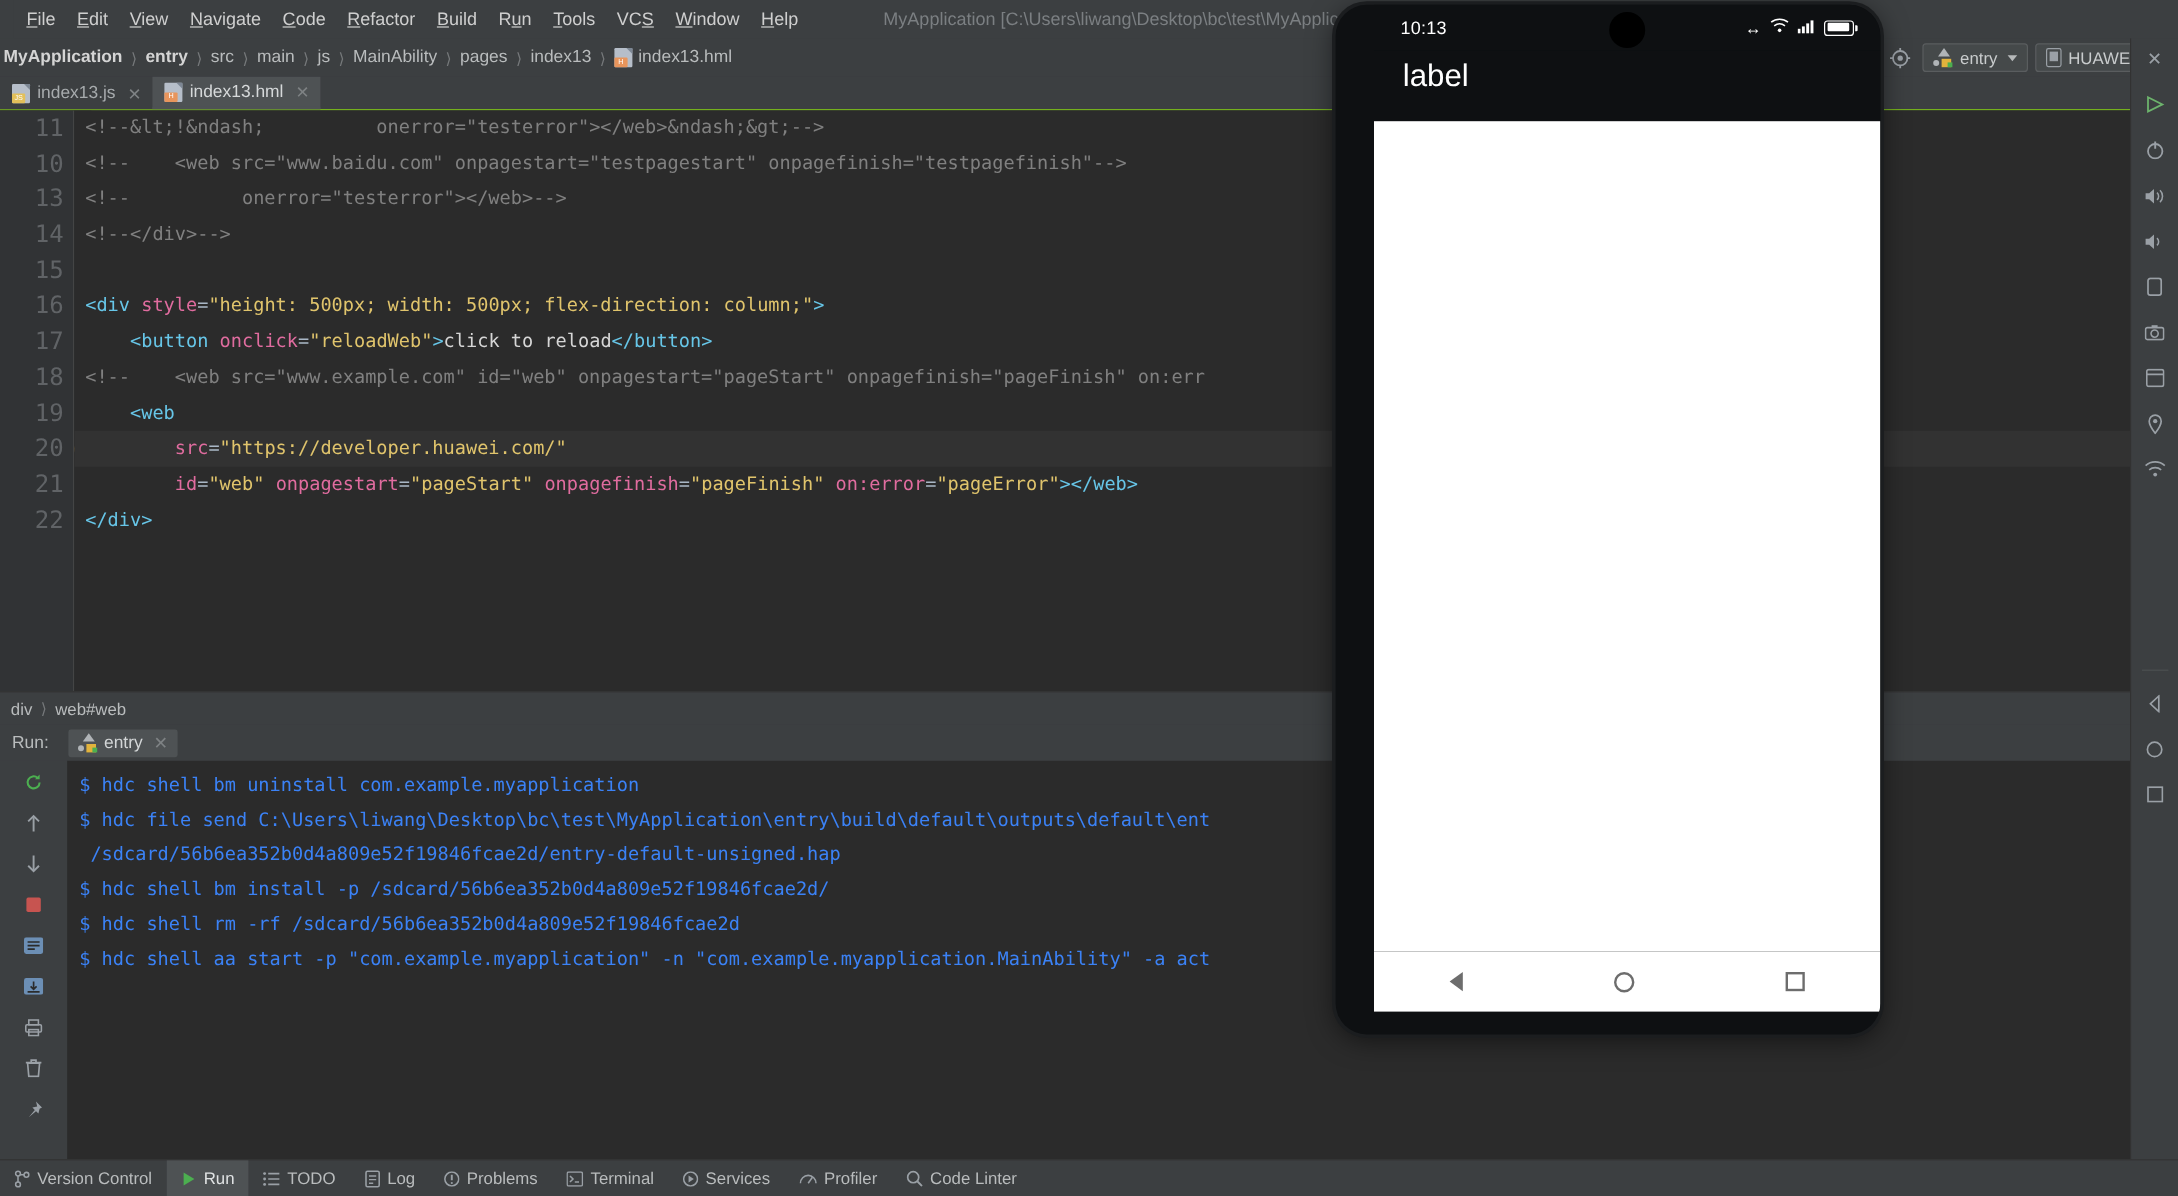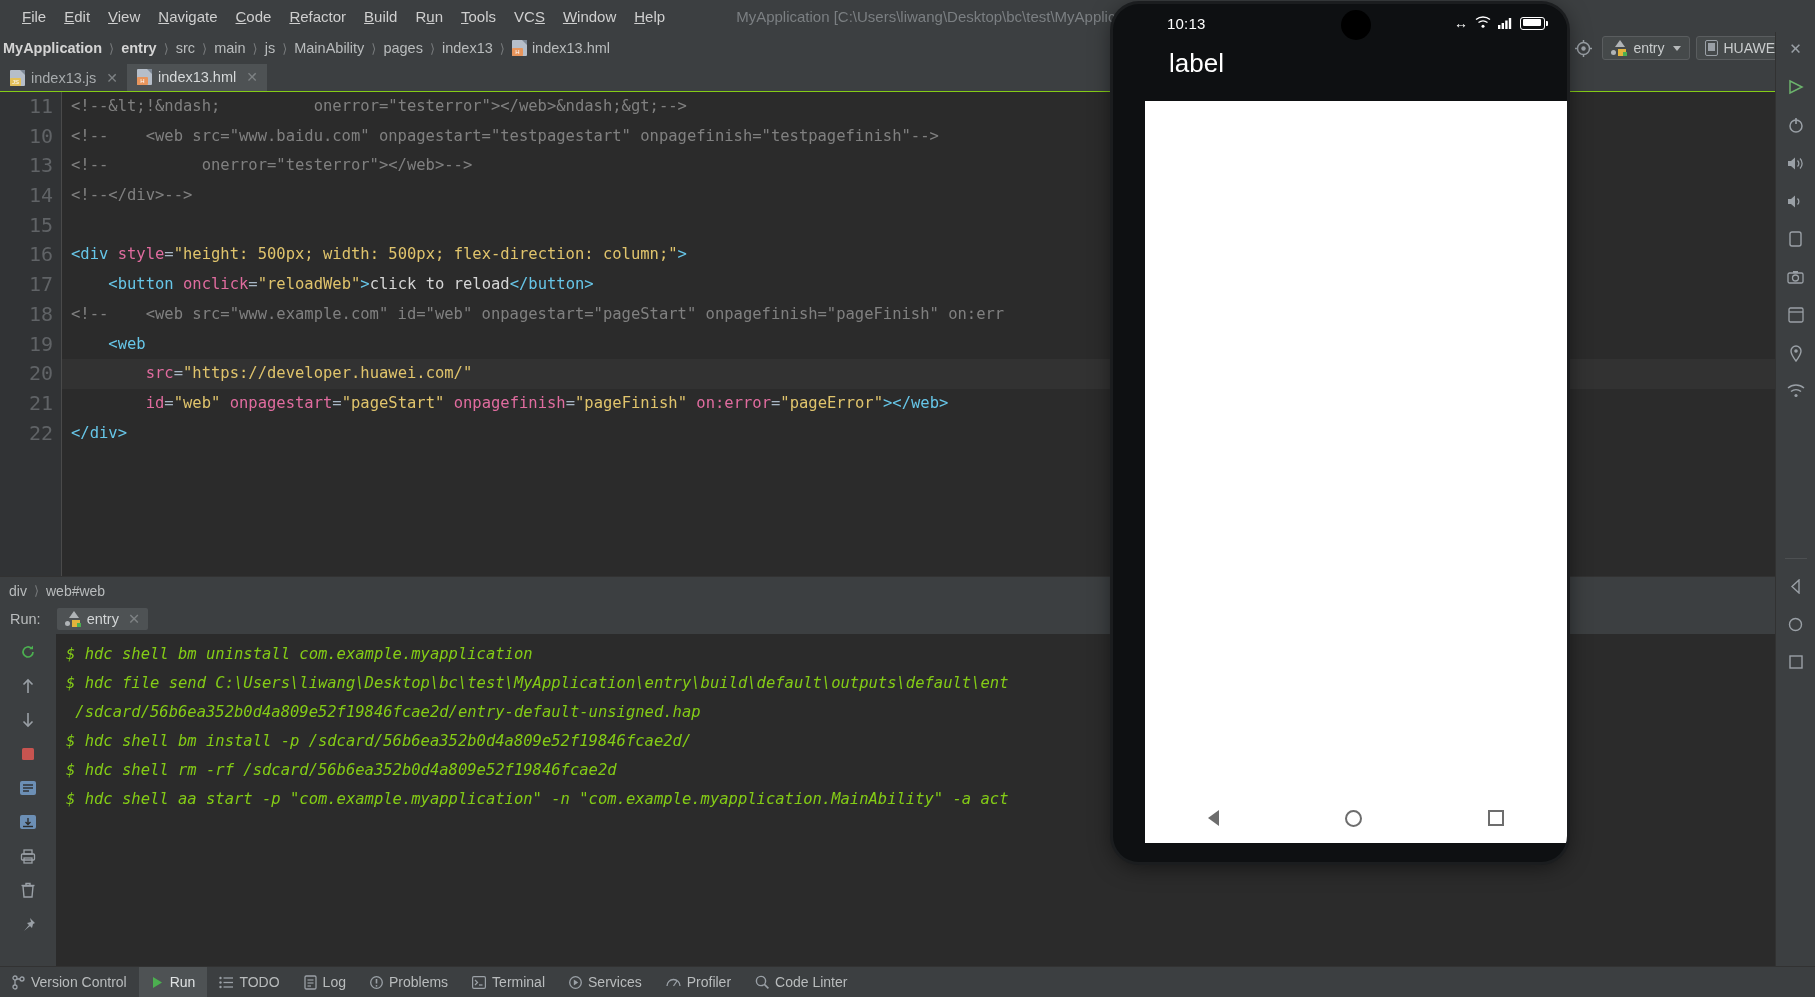--- a/index.html
+++ b/index.html
@@ -244,24 +244,23 @@
     padding-top: 6px; gap: 10px;
   }
   .rtb {
     width: 26px; height: 24px; display: flex;
     align-items: center; justify-content: center;
     color: #9aa0a6; font-size: 15px;
   }
   .console {
     flex: 1; background: #2b2b2b;
     font-family: "DejaVu Sans Mono", monospace;
-    font-size: 15.5px; color: #84cc16;
+    font-size: 15.5px; color: #3b82f6;
     padding: 6px 0 0 0;
     overflow: hidden;
-    font-style: italic;
   }
   .console .l {
     height: 29px; line-height: 29px;
     white-space: pre; padding-left: 10px;
   }
   .right-rail {
     width: 30px; background: #3c3f41;
   }
 
   

